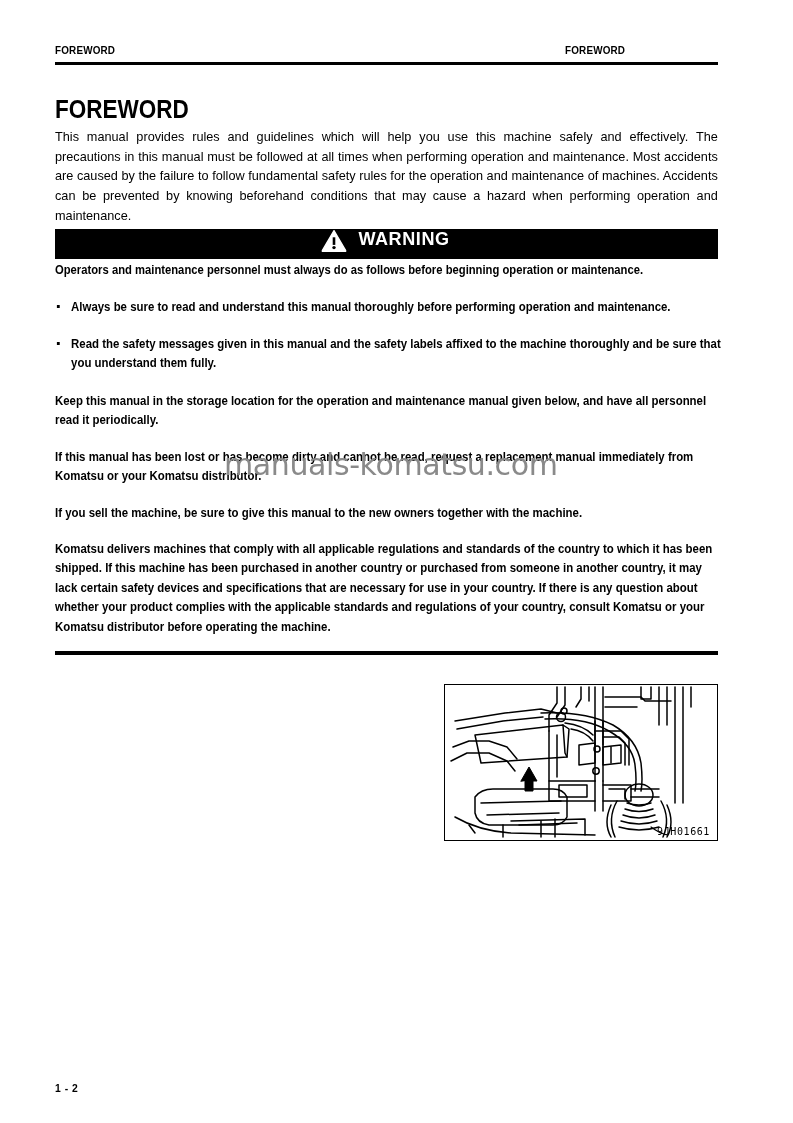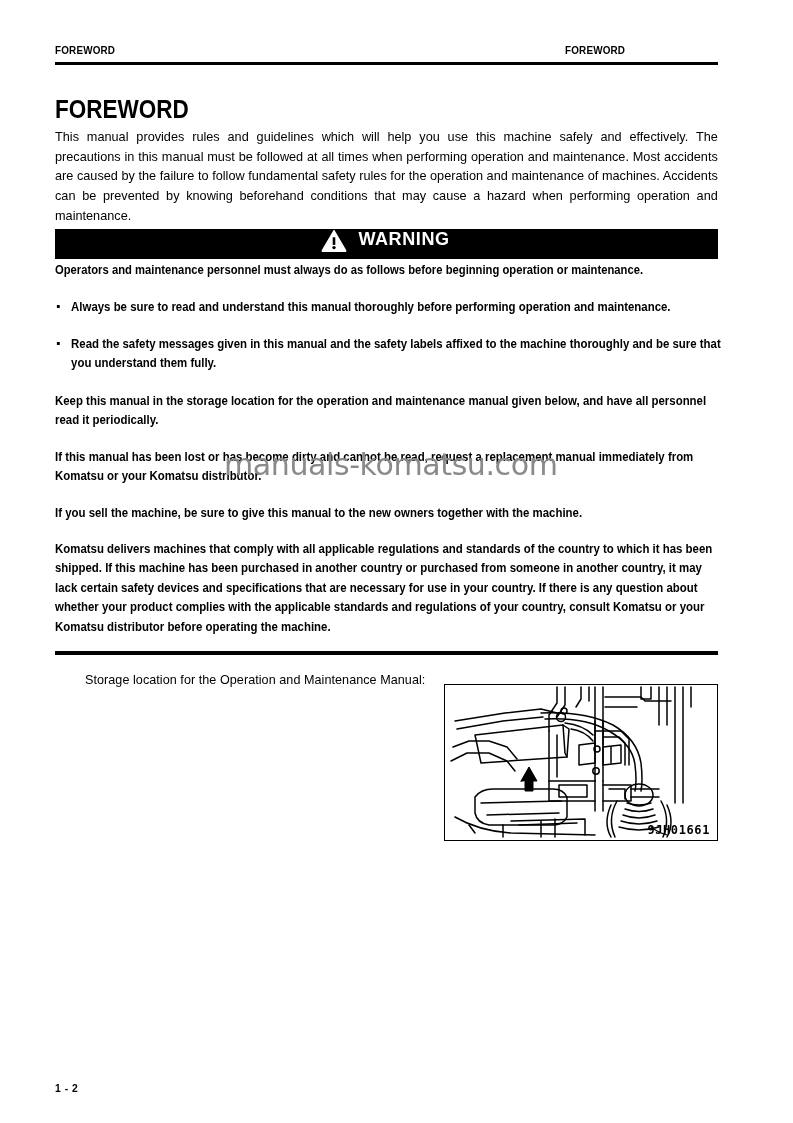--- a/index.html
+++ b/index.html
@@ -198,22 +198,22 @@
     border: 1.6px solid #000;
     background: #fff;
     box-sizing: border-box;
     overflow: hidden;
   }
   .figure-box svg { display: block; }
   .fig-code {
     position: absolute;
     right: 7px;
     bottom: 3px;
-    font-size: 12px;
-    font-weight: bold;
+    font-size: 10px;
+    font-weight: normal;
     letter-spacing: 0.6px;
     font-family: "DejaVu Sans Mono", monospace;
     margin-top: 28px;
   }
 
   
   .page-no {
     position: absolute;
     left: 55px;
     top: 1082px;
@@ -265,21 +265,20 @@
   <div class="para p-keep">Keep this manual in the storage location for the operation and maintenance manual given below, and have all personnel read it periodically.</div>
   <div class="para p-lost">If this manual has been lost or has become dirty and cannot be read, request a replacement manual immediately from Komatsu or your Komatsu distributor.</div>
   <div class="para p-sell">If you sell the machine, be sure to give this manual to the new owners together with the machine.</div>
   <div class="para p-comply">Komatsu delivers machines that comply with all applicable regulations and standards of the country to which it has been shipped. If this machine has been purchased in another country or purchased from someone in another country, it may lack certain safety devices and specifications that are necessary for use in your country. If there is any question about whether your product complies with the applicable standards and regulations of your country, consult Komatsu or your Komatsu distributor before operating the machine.</div>
 
   <div class="watermark">manuals-komatsu.com</div>
 
   <div class="bottom-rule"></div>
 
   <div class="storage-text">
-    <div>Storage location for the Operation and Maintenance Manual:</div>
   </div>
 
   <div class="figure-box">
     <svg width="271" height="154" viewBox="0 0 271 154" fill="none" stroke="#000" stroke-width="1.5" stroke-linejoin="round" stroke-linecap="round">
 
       <path d="M112 2 L112 18 L104 30 L104 46"></path>
       <path d="M120 2 L120 20 L112 32"></path>
       <path d="M136 2 L136 14 L131 22"></path>
       <path d="M144 2 L144 16"></path>
       <path d="M150 2 L150 60"></path>

